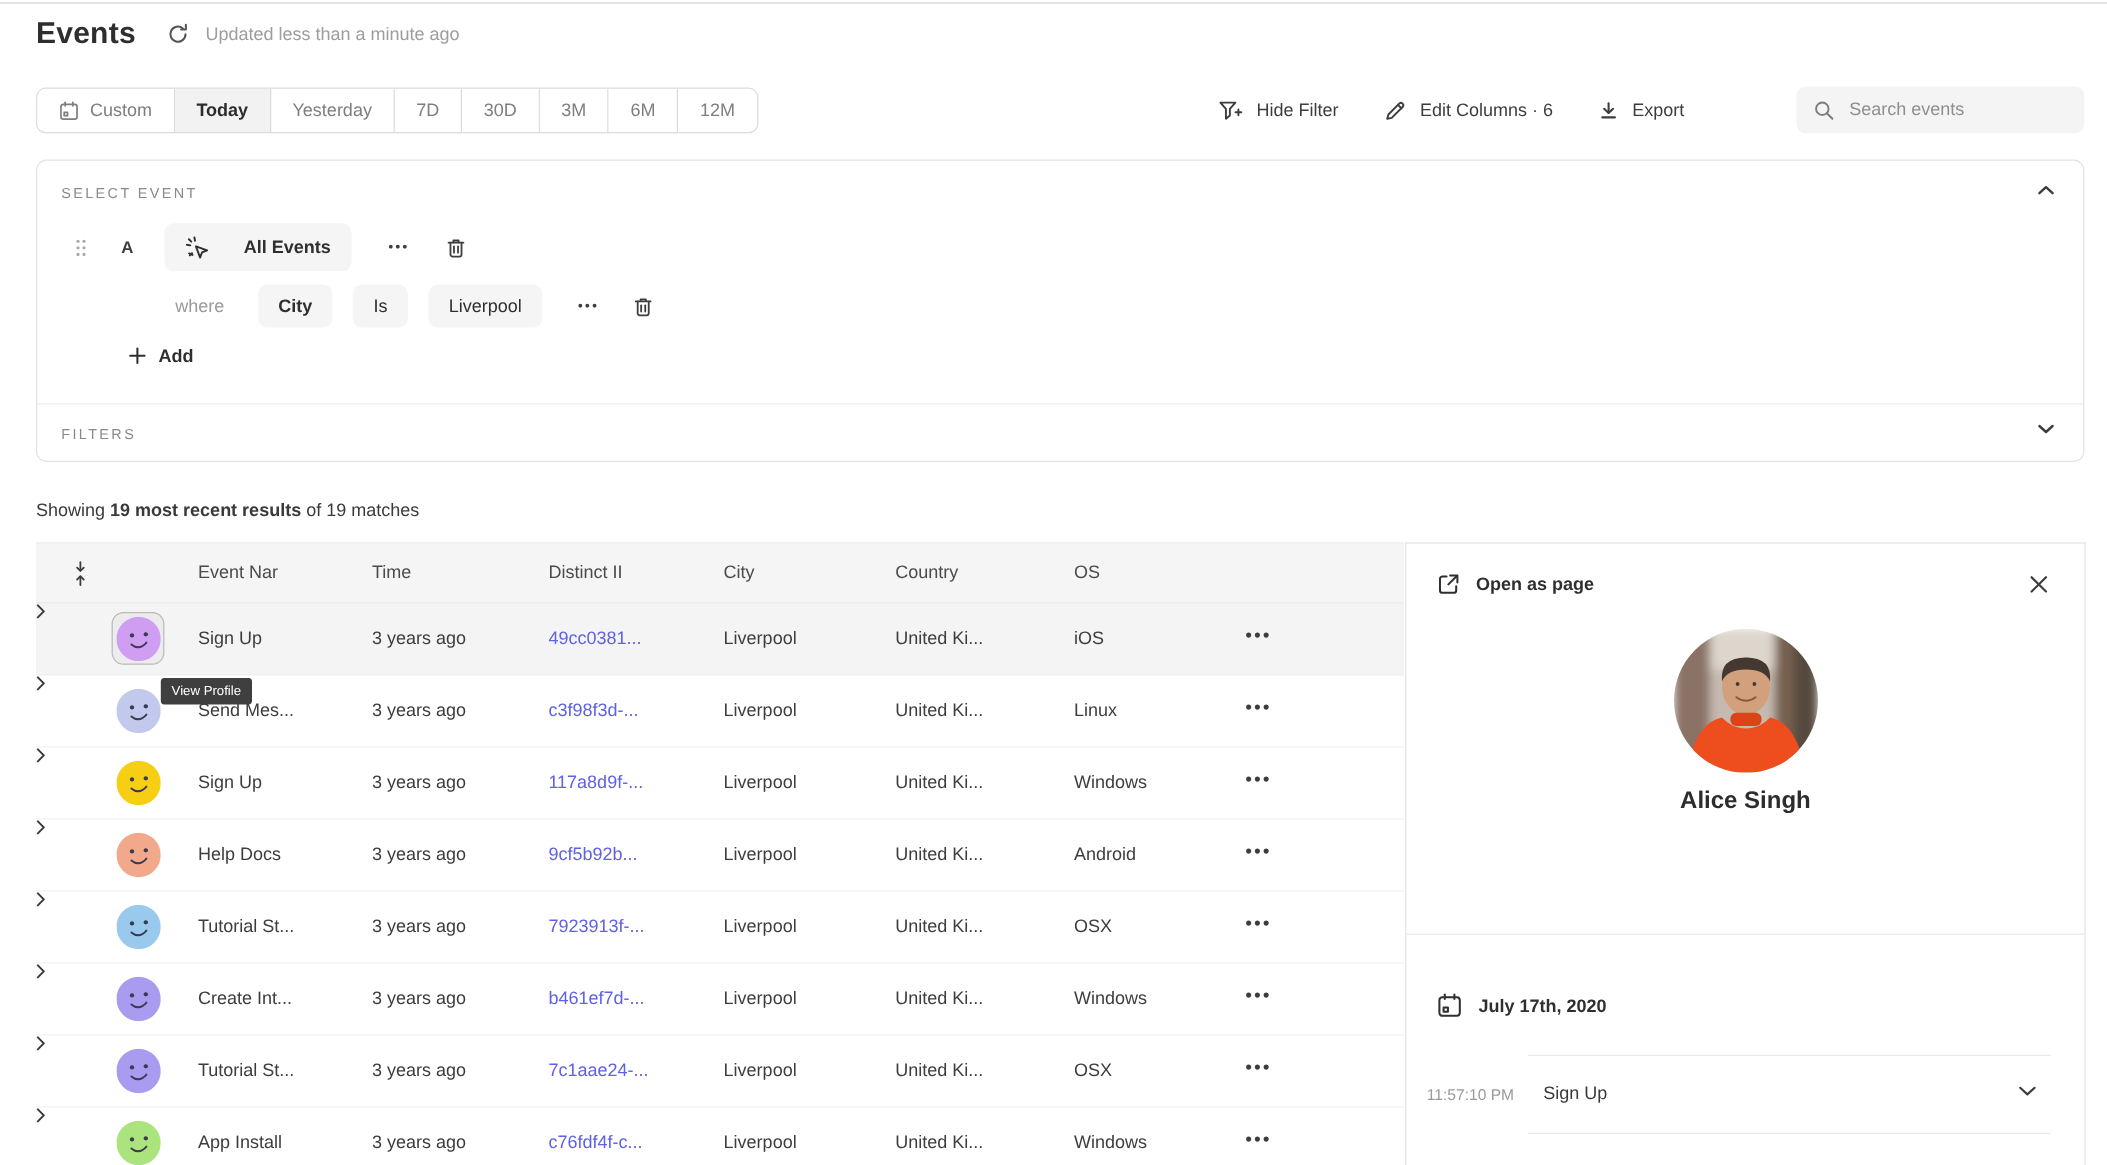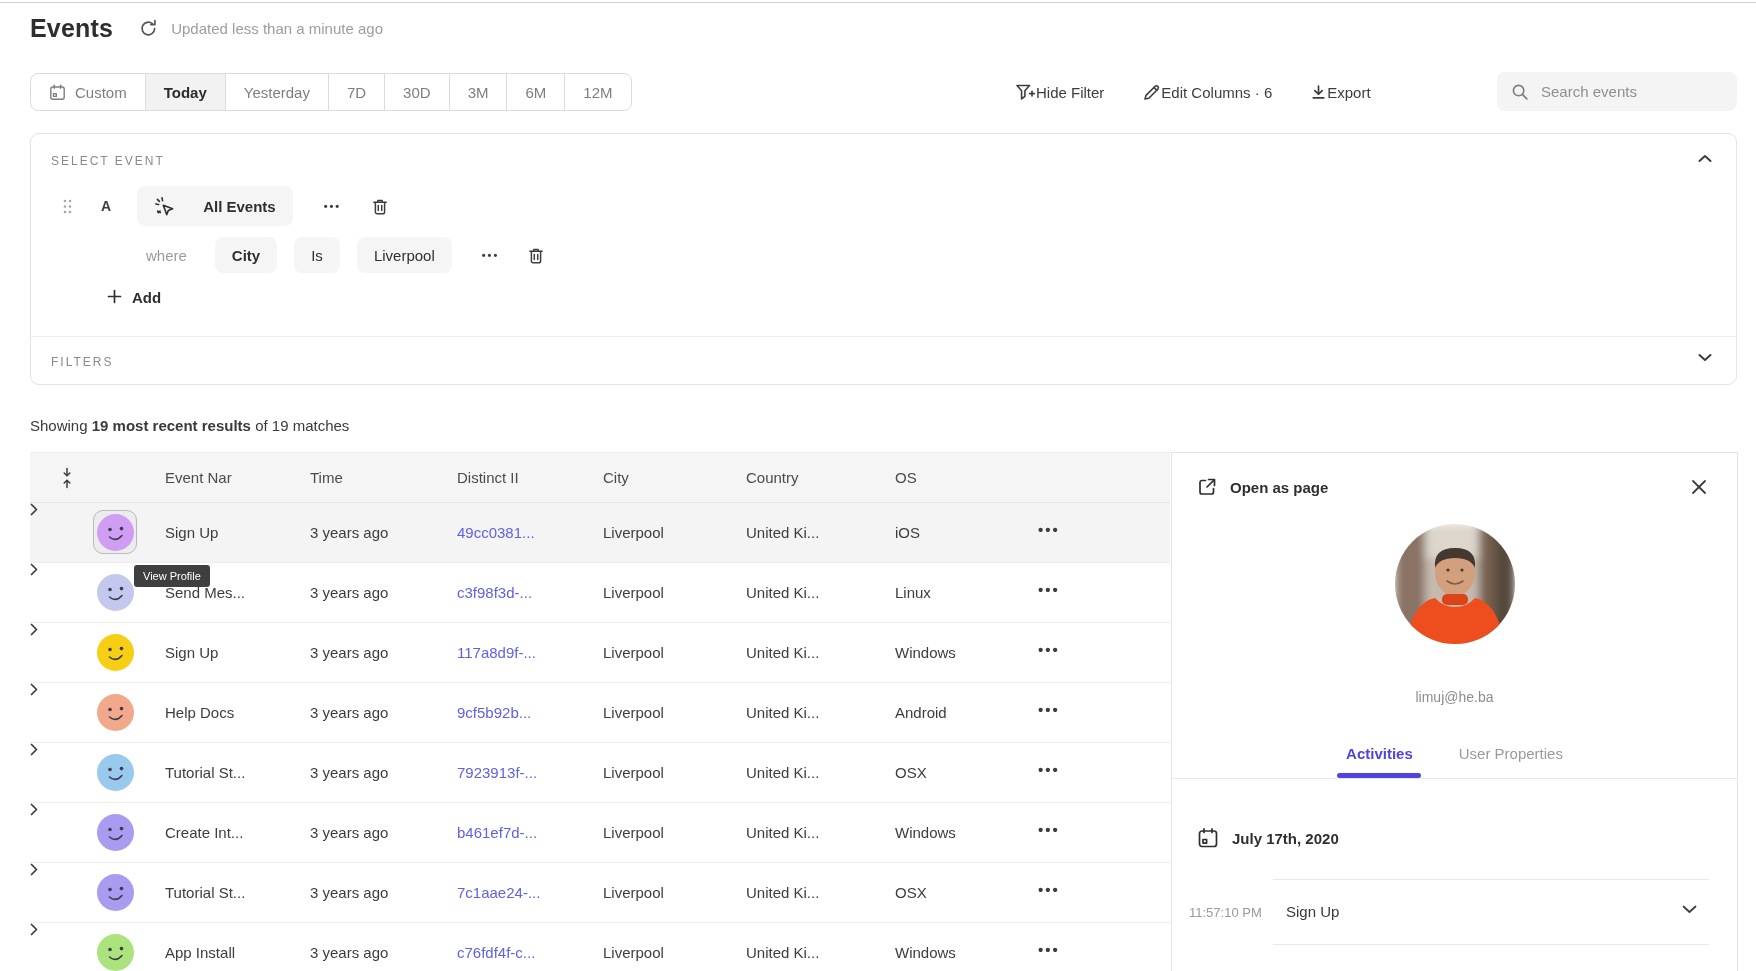--- a/index.html
+++ b/index.html
@@ -20,21 +20,21 @@
   .updated{ margin-left:13px; font-size:15px; color:var(--faint); }
 
   
   .segmented{ position:absolute; left:30px; top:73px; height:38px; display:flex;
     border:1px solid #dcdcdc; border-radius:8px; overflow:hidden; background:#fff; }
   .segment{ display:flex; align-items:center; gap:9px; padding:0 18px; font-size:15px;
     color:#7e7e7e; border-right:1px solid #dcdcdc; cursor:pointer; white-space:nowrap;justify-content:center; }
   .segment:last-child{ border-right:none; }
   .segment.active{ background:#f2f2f3; color:#2c2c2c; font-weight:bold; }
   .right-actions{ position:absolute; left:1015px; top:73px; height:38px; display:flex; align-items:center; gap:38px; }
-  .tool-btn{ display:flex; align-items:center; font-size:15px; color:var(--text); cursor:pointer; white-space:nowrap; }
+  .tool-btn{ display:flex; align-items:center; gap:11px; font-size:15px; color:var(--text); cursor:pointer; white-space:nowrap; }
   .search-box{ position:absolute; left:1497px; top:72px; width:240px; height:39px;
     background:#f4f4f5; border-radius:8px; display:flex; align-items:center; padding:0 14px; gap:12px; }
   .search-box input{ border:none; outline:none; background:transparent; font-size:15px;
     color:#444; width:160px; font-family:"Liberation Sans",sans-serif; }
   .search-box input::placeholder{ color:#8f8f8f; }
 
   
   .query-panel{ position:absolute; left:30px; top:133px; width:1707px; height:252px;
     border:1px solid var(--border); border-radius:9px; background:#fff; }
   .qp-label{ position:absolute; left:20px; font-size:12px; letter-spacing:2px; color:#8a8a8a; font-weight:normal; }
@@ -527,26 +527,22 @@
       <ellipse cx="60" cy="48" rx="20" ry="24" fill="#d2a07c"></ellipse>
       <path d="M40 44 q-2 -20 20 -20 q22 0 20 20 q-4 -10 -20 -10 q-16 0 -20 10 Z" fill="#453830"></path>
       <path d="M52 57 q8 6 16 0" stroke="#8a5a3c" stroke-width="1.6" fill="none" stroke-linecap="round"></path>
       <circle cx="53" cy="46" r="1.6" fill="#463a31"></circle>
         <circle cx="67" cy="46" r="1.6" fill="#463a31"></circle>
       <path d="M10 120 q8 -42 30 -46 q8 9 20 9 q12 0 20 -9 q22 4 30 46 Z" fill="#ee4e1e"></path>
       <rect x="47" y="70" width="26" height="11" rx="5" fill="#db4417"></rect>
     </svg>
   </div>
 
-  <div class="p-email">limuj@he.ba</div>
-
-  <div class="tabs" id="tabs">
-      <span class="tab active">Activities</span>
-      <span class="tab">User Properties</span>
-    </div>
+  <div class="p-name">Alice Singh</div>
+
   <div class="tabs-divider"></div>
 
   <div class="date-row">
     <span>
       <svg width="22" height="22" viewBox="0 0 22 22" fill="none" stroke="#2f2f2f" stroke-width="1.7" stroke-linecap="round" stroke-linejoin="round">
         <rect x="2.5" y="4" width="17" height="15.5" rx="2.5"></rect>
         <line x1="7" y1="1.8" x2="7" y2="5.5"></line>
           <line x1="15" y1="1.8" x2="15" y2="5.5"></line>
         <rect x="6" y="12.5" width="3.6" height="3.6"></rect>
       </svg>

